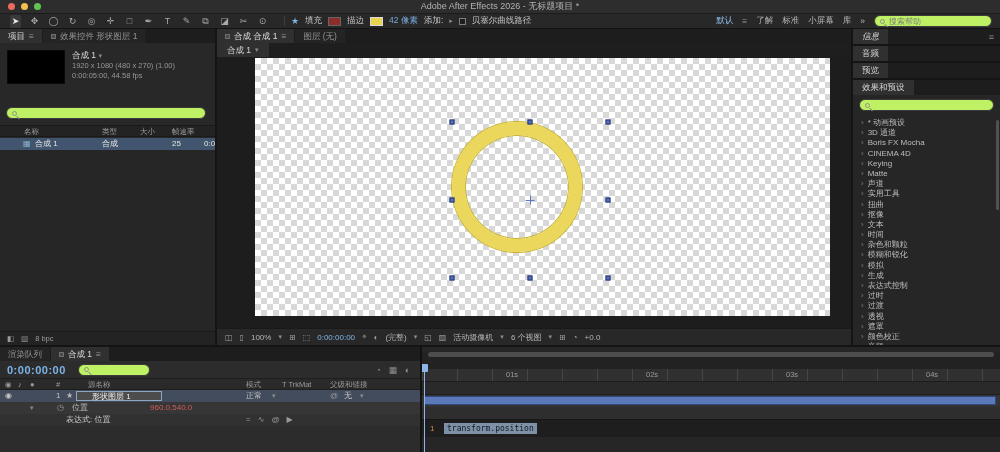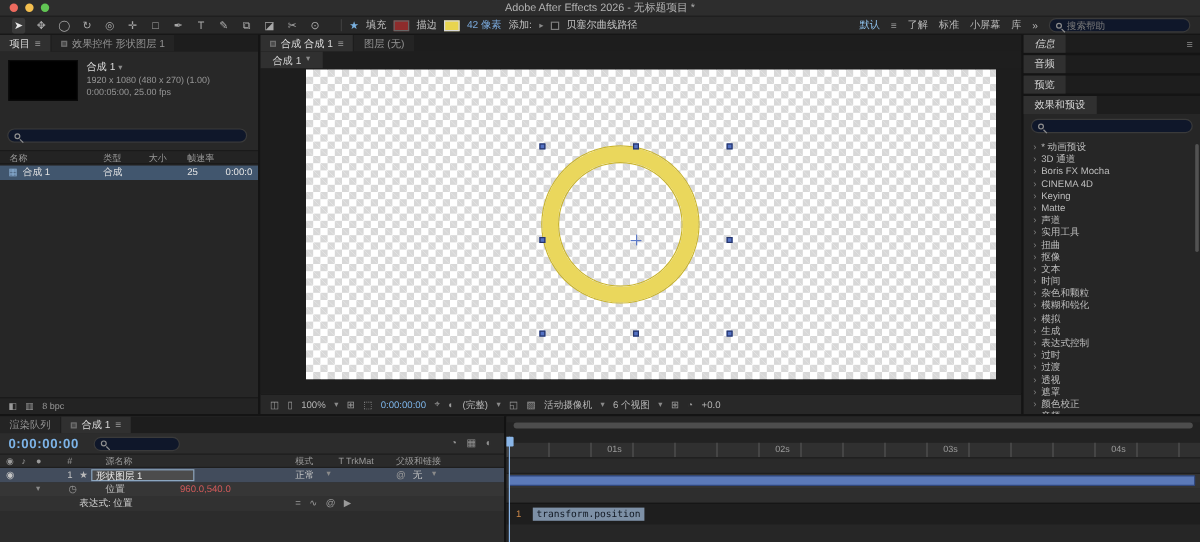--- a/index.html
+++ b/index.html
@@ -25,40 +25,40 @@
   .vsep{width:1px;height:10px;background:#3d3d3d;}
   .star-ic{color:#7ab1e0;font-size:9px;}
   .swatch{width:13px;height:9px;display:inline-block;border:1px solid #666;}
   .swatch.fill{background:#8e2c2c;}
   .swatch.stroke{background:#e8d44f;border:1px solid #d9d9d9;}
   .blue-val{color:#79a7d9;}
   .chk{width:7px;height:7px;border:1px solid #7d7d7d;background:#1f1f1f;display:inline-block;}
   .workspaces{margin-left:auto;display:flex;align-items:center;gap:9px;margin-right:8px;color:#b8b8b8;}
   .ws.active{color:#8fc1ec;}
   .menu-glyph{color:#9a9a9a;}
-  .searchfield{height:12px;background:#0f172a;border:1px solid #3a3a3a;border-radius:6px;display:flex;align-items:center;padding:0 5px;gap:4px;color:#7d7d7d;font-size:8px;}
+  .searchfield{height:12px;background:#bef264;border:1px solid #3a3a3a;border-radius:6px;display:flex;align-items:center;padding:0 5px;gap:4px;color:#7d7d7d;font-size:8px;}
   .help-search{width:118px;}
   .mag{width:5px;height:5px;border:1px solid #8f8f8f;border-radius:50%;position:relative;flex:none;}
   .mag::after{content:"";position:absolute;width:4px;height:1px;background:#8f8f8f;left:3px;top:5px;transform:rotate(45deg);}
 
   
   .panel-tabs{display:flex;height:14px;background:#1d1d1d;font-size:8.5px;align-items:stretch;}
   .ptab{padding:0 8px;line-height:14px;color:#949494;background:#242424;margin-right:1px;display:flex;align-items:center;gap:4px;white-space:nowrap;}
   .ptab.active{background:#303030;color:#dcdcdc;}
   .tabsquare{width:5px;height:5px;background:#4a4a4a;border:1px solid #6e6e6e;display:inline-block;}
 
   
   #left-panel{position:absolute;top:29px;left:0;width:215px;height:316px;background:#282828;overflow:hidden;}
   .thumb{position:absolute;left:7px;top:21px;width:58px;height:34px;background:#000;border:1px solid #0a0a0a;}
   .comp-info{position:absolute;left:72px;top:21px;line-height:11px;}
   .comp-info .name{color:#ddd;font-size:8.5px;}
   .comp-info .meta{color:#979797;font-size:7.5px;line-height:10px;}
   .proj-search{position:absolute;left:6px;top:78px;width:200px;}
   .proj-header{position:absolute;left:0;top:96px;right:0;height:12px;background:#232323;border-top:1px solid #1a1a1a;border-bottom:1px solid #1a1a1a;font-size:7.5px;color:#9b9b9b;}
-  .proj-header span,.proj-row span{position:absolute;top:0;line-height:12px;white-space:nowrap;}
+  .proj-header span,.proj-row span{position:absolute;top:0;line-height:12px;white-space:nowrap;margin-left:16px;}
   .proj-list{position:absolute;left:0;top:109px;right:0;bottom:14px;background:#262626;}
   .proj-row{position:absolute;left:0;top:0;right:0;height:12px;background:#41566e;font-size:8px;color:#e4e4e4;}
   .proj-row .ic{color:#8fb4da;}
   .proj-footer{position:absolute;left:0;bottom:0;right:0;height:14px;background:#232323;border-top:1px solid #191919;display:flex;align-items:center;gap:7px;padding:0 7px;font-size:7.5px;color:#9a9a9a;}
 
   
   #center-panel{position:absolute;top:29px;left:217px;width:634px;height:316px;background:#222;overflow:hidden;}
   .viewer-subtabs{position:absolute;top:14px;left:0;right:0;height:14px;background:#1e1e1e;display:flex;}
   .vtab{height:14px;line-height:14px;padding:0 10px;background:#303030;color:#d4d4d4;font-size:8.5px;display:flex;align-items:center;gap:4px;}
   .canvas-area{position:absolute;top:28px;left:0;right:0;bottom:17px;background:#1d1d1d;overflow:hidden;}
@@ -103,21 +103,21 @@
   .tl-controls{position:absolute;top:14px;left:0;right:0;height:17px;background:#2c2c2c;display:flex;align-items:center;}
   .tl-time{color:#7db4e8;font-size:11px;font-weight:bold;margin-left:7px;letter-spacing:0.5px;}
   .tl-search{width:72px;margin-left:12px;}
   .tl-ctl-icons{margin-left:auto;margin-right:10px;display:flex;gap:8px;color:#909090;font-size:8.5px;}
   .tl-header{position:absolute;top:31px;left:0;right:0;height:12px;background:#2a2a2a;border-top:1px solid #1e1e1e;border-bottom:1px solid #1e1e1e;font-size:7.5px;color:#9b9b9b;}
   .tl-header span,.tl-row span{position:absolute;line-height:12px;white-space:nowrap;}
   .tl-row{position:absolute;left:0;right:0;height:12px;font-size:8px;color:#c4c4c4;}
   .layer-row{top:43px;background:#424c5c;}
   .prop-row{top:55px;background:#363636;}
   .expr-row{top:67px;background:#313131;}
-  .name-box{left:76px;top:1px;width:86px;height:10px;line-height:10px !important;background:#4c4c4c;border:1px solid #8ca6c0;color:#ececec;padding-left:3px;}
+  .name-box{left:76px;top:1px;width:86px;height:10px;line-height:10px !important;background:#4c4c4c;border:1px solid #8ca6c0;color:#ececec;padding-left:15px;}
   .p-val{color:#d25a5a;}
   .e-icons span{position:static !important;margin-right:7px;color:#9a9a9a;}
   .e-icons{left:246px;display:flex;}
   .tl-splitter{position:absolute;left:420px;top:0;width:2px;height:105px;background:#121212;}
   .tl-right{position:absolute;left:422px;top:0;width:578px;height:105px;background:#262626;overflow:hidden;}
   .tl-nav{height:17px;background:#222;}
   .nav-bar{height:5px;background:#4d4d4d;border-radius:3px;margin:5px 6px 0 6px;}
   .tl-ruler{position:relative;height:13px;background:#303030;border-bottom:1px solid #1d1d1d;
     background-image:repeating-linear-gradient(90deg,#454545 0 1px,transparent 1px 35px);}
   .rl{position:absolute;top:1px;font-size:7.5px;color:#9c9c9c;}
@@ -198,21 +198,21 @@
       </div>
       <div class="ptab">
         <span class="tabsquare"></span>
         <span>效果控件 形状图层 1</span>
       </div>
     </div>
     <div class="thumb"></div>
     <div class="comp-info">
       <div class="name"><span>合成 1</span> <span class="dd">▾</span></div>
       <div class="meta">1920 x 1080 (480 x 270) (1.00)</div>
-      <div class="meta">0:00:05:00, 25.00 fps</div>
+      <div class="meta">0:00:05:00, 44.58 fps</div>
     </div>
     <div class="searchfield proj-search">
       <span class="mag"></span>
     </div>
     <div class="proj-header">
       <span style="left:8px">名称</span>
       <span style="left:86px">类型</span>
       <span style="left:124px">大小</span>
       <span style="left:156px">帧速率</span>
     </div>
@@ -382,21 +382,21 @@
         <span class="name-box">形状图层 1</span>
         <span style="left:246px">正常</span>
         <span class="dd" style="left:272px">▾</span>
         <span style="left:330px;color:#9a9a9a">@</span>
         <span style="left:344px">无</span>
         <span class="dd" style="left:360px">▾</span>
       </div>
       <div class="tl-row prop-row">
         <span class="dd" style="left:30px">▾</span>
         <span style="left:57px;color:#9a9a9a">◷</span>
-        <span style="left:88px">位置</span>
+        <span style="left:72px">位置</span>
         <span class="p-val" style="left:150px">960.0,540.0</span>
       </div>
       <div class="tl-row expr-row">
         <span style="left:66px;color:#cfcfcf">表达式: 位置</span>
         <span class="e-icons" style="left:246px">
           <span>=</span>
           <span>∿</span>
           <span>@</span>
           <span>▶</span>
         </span>

